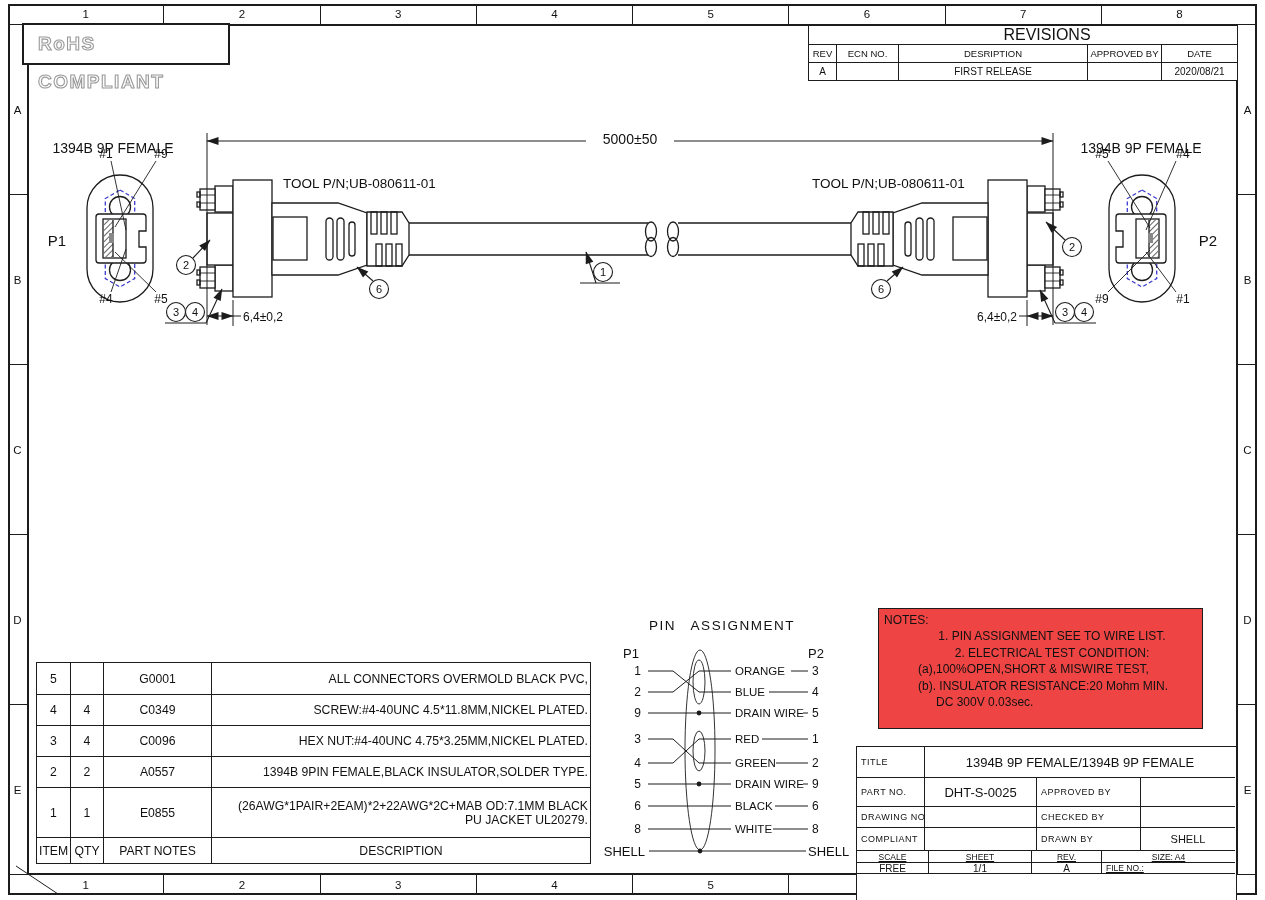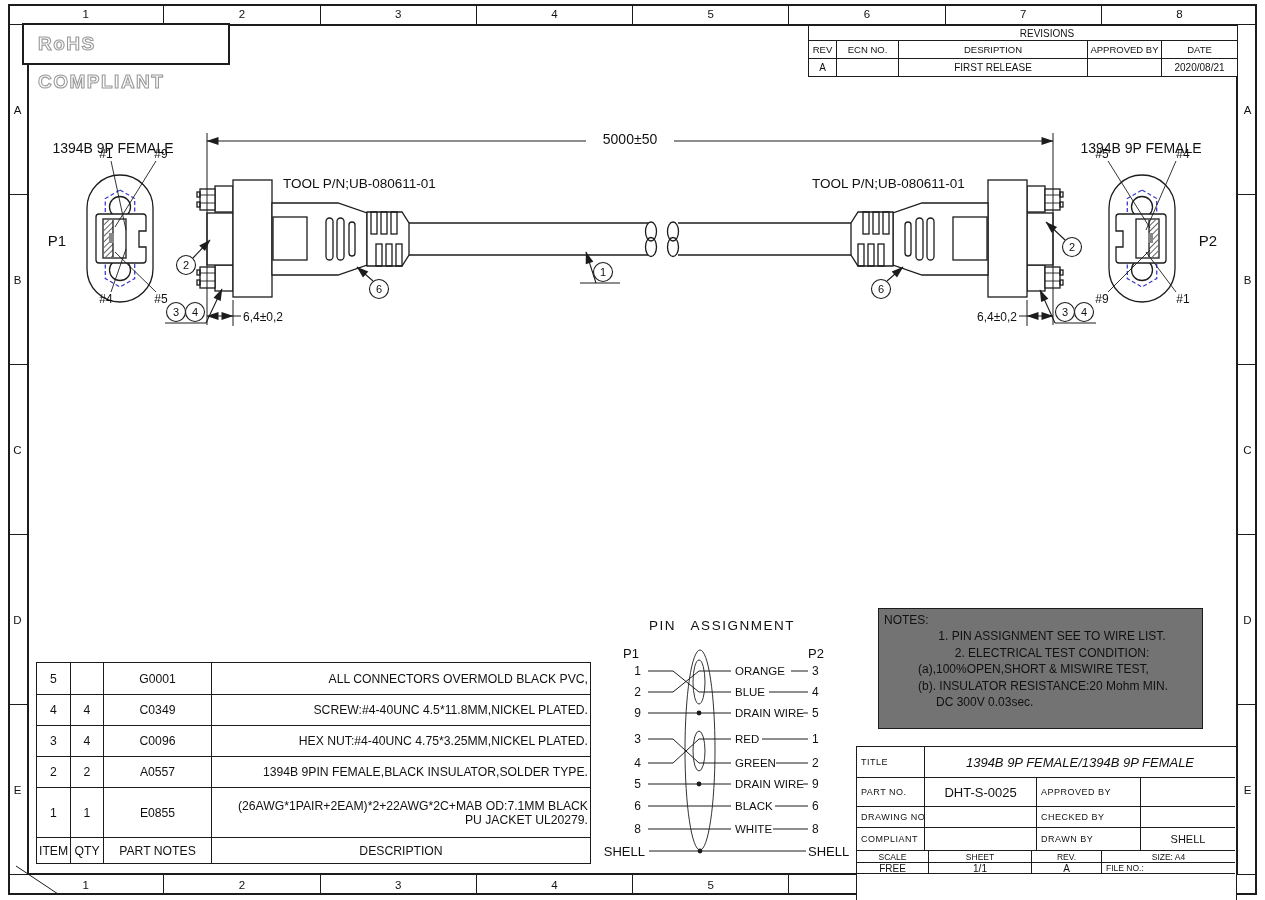--- a/index.html
+++ b/index.html
@@ -16,39 +16,39 @@
   .band-left{left:8px;border-right:1.4px solid #1c1c1c;}
   .band-right{left:1237px;border-left:1.4px solid #1c1c1c;}
   .rcell{flex:1;display:flex;align-items:center;justify-content:center;font-size:11.5px;border-bottom:1.4px solid #1c1c1c;}
   .rcell:last-child{border-bottom:none;}
   .rohs-box{position:absolute;left:22px;top:23px;width:208px;height:42px;border:2px solid #1c1c1c;background:#fff;
     font-size:19px;font-weight:bold;letter-spacing:1.5px;line-height:38px;padding-left:14px;
     color:#fdfdfd;-webkit-text-stroke:1.1px #9a9a9a;}
   table{border-collapse:collapse;}
   .rev-table{position:absolute;left:808px;top:25px;width:429px;table-layout:fixed;background:#fff;}
   .rev-table td{border:1.3px solid #1c1c1c;text-align:center;font-size:9.5px;padding:0;overflow:hidden;white-space:nowrap;}
-  .rev-table .rt-title{font-size:10px;height:15px;padding-left:48px;}
+  .rev-table .rt-title{font-size:16px;height:15px;padding-left:48px;}
   .rev-table .rt-h{height:18px;}
   .rev-table .rt-d{height:18px;font-size:10px;}
   .bom-table{position:absolute;left:36px;top:662px;width:554px;table-layout:fixed;background:#fff;}
   .bom-table td{border:1.5px solid #1c1c1c;font-size:12.2px;padding:0 2px;text-align:center;overflow:hidden;}
   .bom-table td.desc{text-align:right;padding-left:8px;}
-  .notes-box{position:absolute;left:878px;top:608px;width:325px;height:121px;border:1.4px solid #1c1c1c;background:#737373;
+  .notes-box{position:absolute;left:878px;top:608px;width:325px;height:121px;border:1.4px solid #1c1c1c;background:#ef4444;
     font-size:12px;line-height:16.4px;padding-top:3px;}
   .notes-box div{white-space:nowrap;}
   .np0{padding-left:5px;} .np1{padding-left:23px;text-align:center;} .np2{padding-left:39px;} .np3{padding-left:57px;}
   .tb{position:absolute;left:856px;top:746px;width:381px;height:160px;border:1.6px solid #1c1c1c;background:#fff;}
   .tb-upper{display:grid;grid-template-columns:68px 112px 104px 94px;grid-template-rows:31px 29px 21px 23px;}
-  .tb-band{display:grid;grid-template-columns:72px 103px 70px 133px;grid-template-rows:12px 11px;}
+  .tb-band{display:grid;grid-template-columns:72px 103px 70px 133px;grid-template-rows:12px 11px;text-decoration:underline;}
   .tbc{border-right:1.2px solid #1c1c1c;border-bottom:1.2px solid #1c1c1c;display:flex;align-items:center;overflow:hidden;white-space:nowrap;}
   .tbc.lastcol{border-right:none;}
   .tb-label{font-size:9px;padding-left:4px;letter-spacing:0.5px;}
   .tb-val{justify-content:center;font-size:11px;}
   .tb-val.big{font-size:13px;}
-  .tb-span3{grid-column:2 / 5;font-style:italic;}
+  .tb-span3{grid-column:2 / 5;}
   .tb-band .tbc{justify-content:center;font-size:8.5px;}
   .tb-band .bv{font-size:10px;}
   .tb-band .left-al{justify-content:flex-start;padding-left:4px;}
   svg text{font-family:"Liberation Sans",sans-serif;fill:#111;}
   .t11{font-size:11px;} .t115{font-size:11.5px;} .t12{font-size:12px;} .t13{font-size:13px;} .t135{font-size:13.5px;} .t14{font-size:14px;} .t15{font-size:15px;}
   .pin-title{font-size:13.5px;letter-spacing:1.5px;word-spacing:10px;}
 </style>
 </head>
 <body>
 

